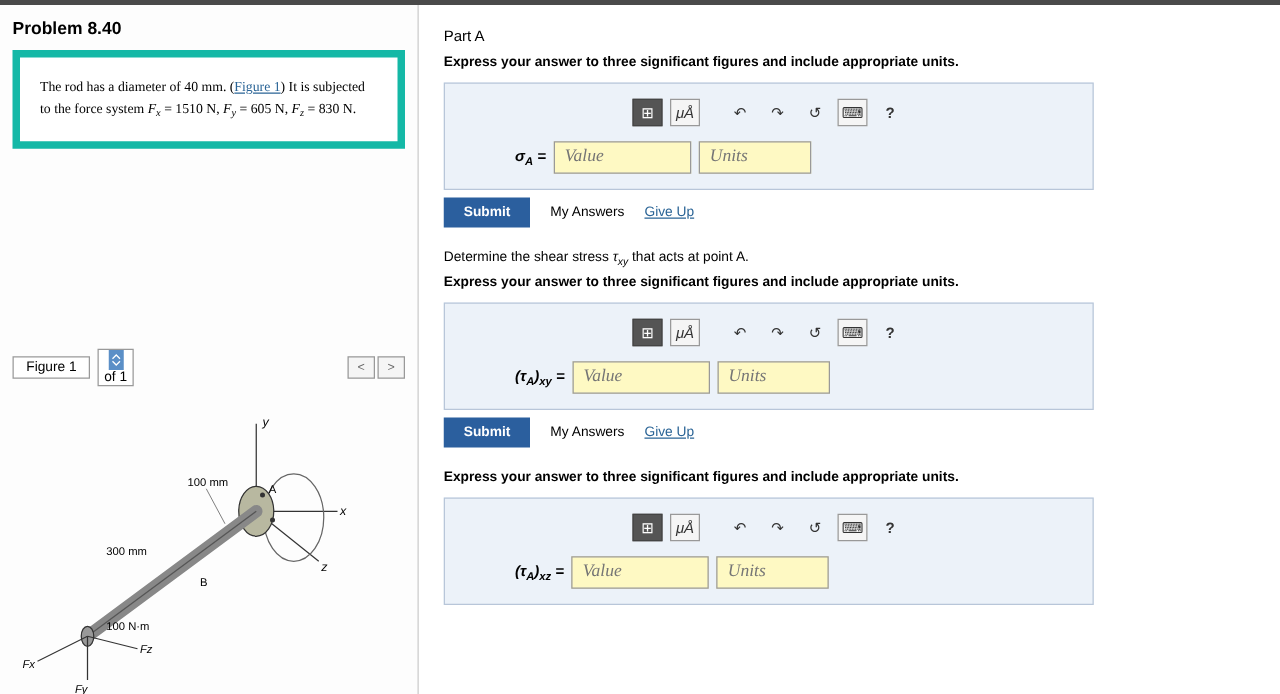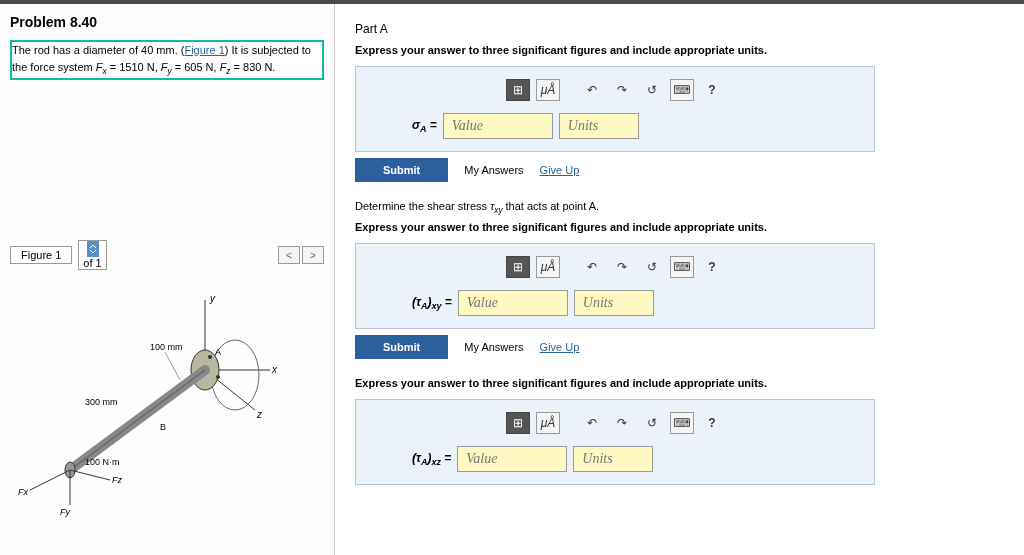--- a/index.html
+++ b/index.html
@@ -3,21 +3,21 @@
 <meta charset="utf-8">
 <style>
   * { box-sizing: border-box; margin: 0; padding: 0; }
   body { font-family: Arial, sans-serif; font-size: 12px; background: #fff; color: #000; }
   .page { display: flex; width: 1024px; height: 555px; }
   .left-col { width: 335px; border-right: 1px solid #ccc; padding: 10px; background: #fdfdfd; }
   .right-col { flex: 1; padding: 10px 20px; overflow-y: auto; }
   .top-bar { height: 4px; background: #4a4a4a; width: 100%; }
   
   .problem-title { font-size: 14px; font-weight: bold; margin-bottom: 10px; }
-  .problem-box { border: 2px solid #14b8a6; padding: 0; background: #fff; font-size: 11px; line-height: 1.5; }
+  .problem-box { border: 6px solid #14b8a6; padding: 16px; background: #fff; font-size: 11px; line-height: 1.5; font-family: Liberation Serif, serif; }
   .problem-box a { color: #2a6496; text-decoration: underline; }
   
   .figure-controls { display: flex; align-items: center; gap: 6px; margin-top: 160px; margin-bottom: 10px; }
   .figure-label { border: 1px solid #999; padding: 2px 10px; background: #fff; font-size: 11px; }
   .stepper { display: inline-flex; align-items: center; border: 1px solid #999; background: #fff; flex-direction: column; }
   .stepper span { padding: 0 4px; }
   .stepper-btn { width: 12px; height: 16px; background: #5b8fc7; display:flex; flex-direction:column; justify-content:center; align-items:center;}
   .stepper-txt { padding: 0 4px; font-size:11px;}
   .nav-btns { margin-left: auto; display:flex; gap:2px;}
   .nav-btn { width: 22px; height: 18px; border: 1px solid #999; background: #f5f5f5; display:flex; align-items:center; justify-content:center; font-size:10px; color:#666;}
@@ -31,24 +31,24 @@
   
   .answer-box { border: 1px solid #b8c6d9; background: #ecf2f9; padding: 12px 16px; width: 520px; margin-bottom: 6px; }
   .toolbar { display: flex; align-items: center; justify-content: center; gap: 6px; margin-bottom: 12px; }
   .tb-btn { width: 24px; height: 22px; border: 1px solid #999; background: #f5f5f5; display:flex; align-items:center; justify-content:center; font-size:12px; color:#333;}
   .tb-btn.dark { background: #555; color:#fff; border-color:#444;}
   .tb-btn.sym { font-style: italic;}
   .input-row { display: flex; align-items: center; gap: 6px; justify-content: flex-start; margin-left: 40px;}
   .eq-label { font-size: 12px; font-style: italic; font-weight: bold; }
   .value-input, .units-input { height: 26px; border: 1px solid #999; background: #fef9c3; padding: 0 8px; font-size: 14px; font-style: italic; color: #888; font-family: 'Times New Roman', serif;}
   .value-input { width: 110px; }
-  .units-input { width: 80px; }
+  .units-input { width: 90px; }
   
   .submit-row { display: flex; align-items: center; gap: 16px; margin-bottom: 18px; }
-  .submit-btn { background: #2b5f9e; color: #fff; border: none; padding: 6px 28px; font-size: 11px; font-weight: bold; cursor: pointer; }
+  .submit-btn { background: #2b5f9e; color: #fff; border: none; padding: 6px 16px; font-size: 11px; font-weight: bold; cursor: pointer; }
   .link { color: #2a6496; text-decoration: underline; font-size: 11px; cursor:pointer;}
   .plain { font-size: 11px; }
   
   sub { font-size: 0.75em; }
 </style>
 </head>
 <body>
 <div class="top-bar"></div>
 
 <div class="page">

